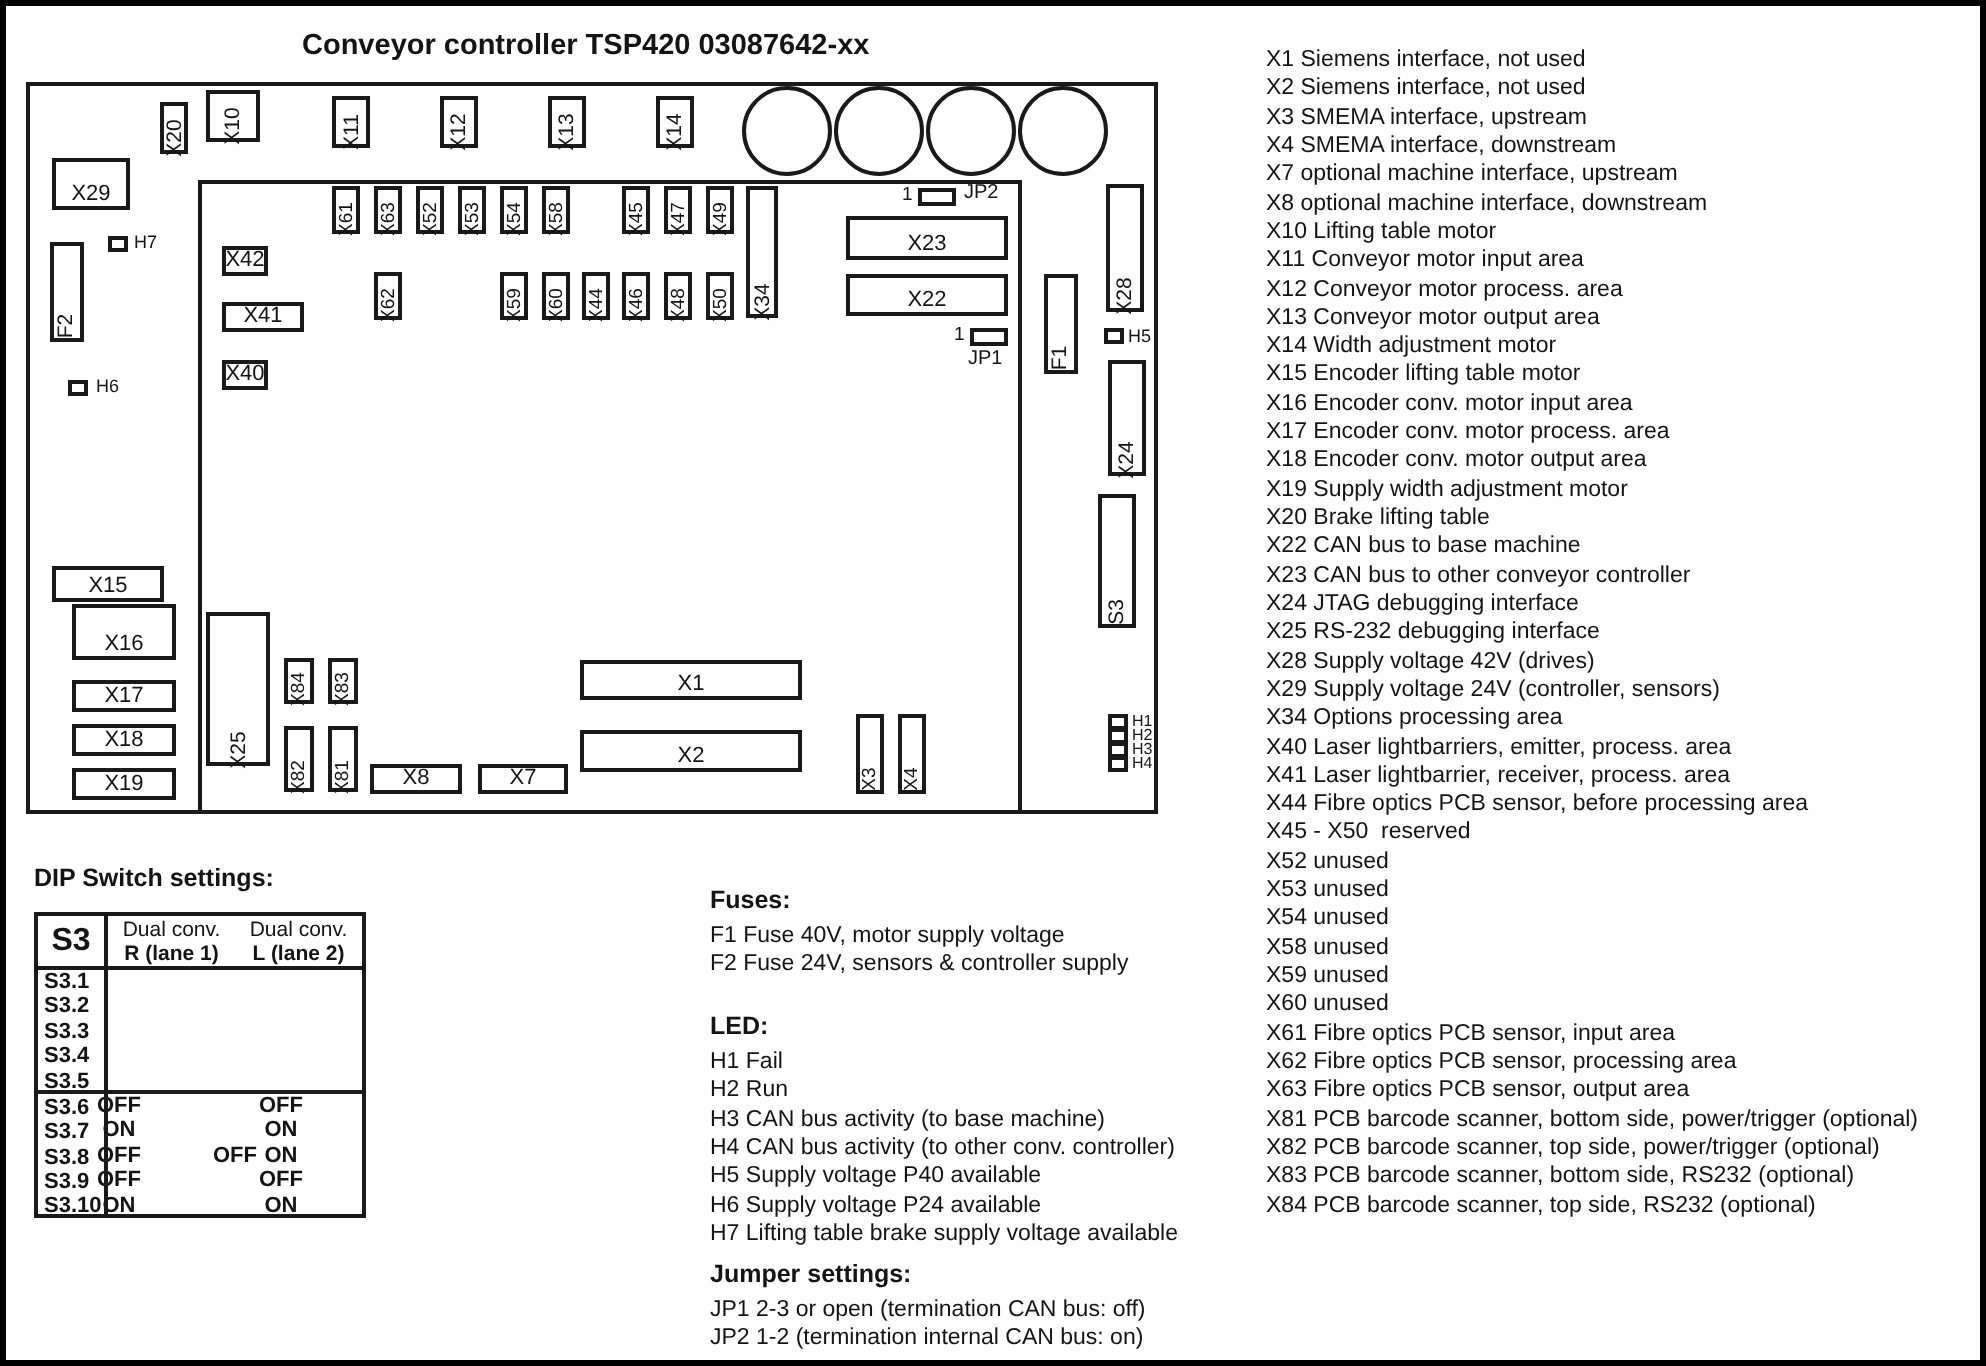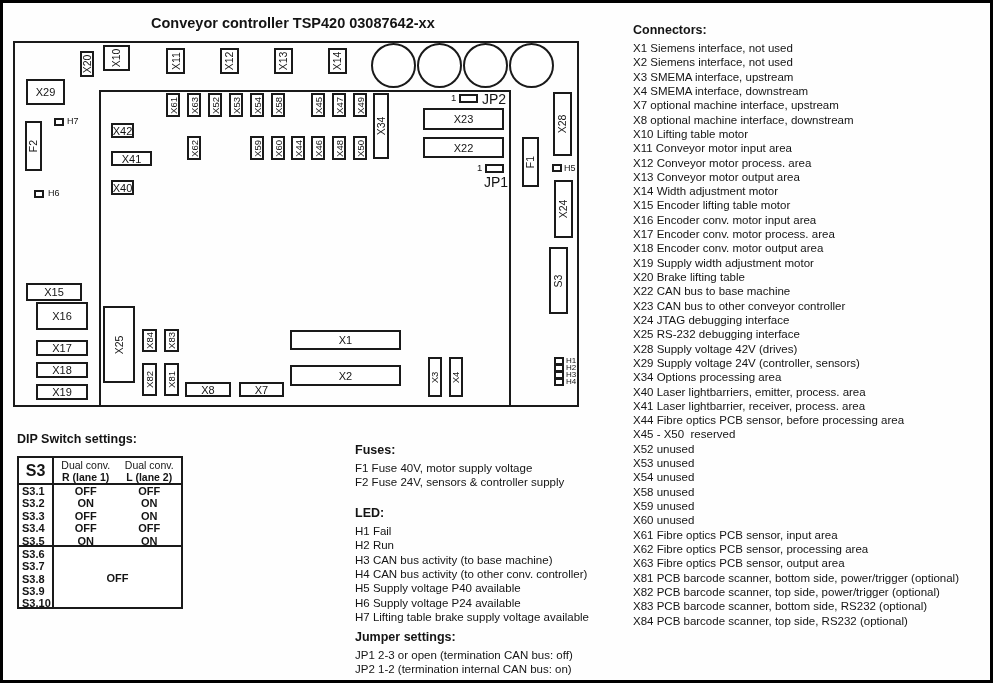--- a/index.html
+++ b/index.html
@@ -5,45 +5,45 @@
   * { margin:0; padding:0; box-sizing:border-box; }
   html,body { background:#d8d8d8; }
   .page {
     position:relative; width:993px; height:683px; background:#fefefe;
     border:3px solid #000; overflow:hidden;
     font-family:"Liberation Sans", sans-serif; color:#141414;
   }
   .board-title { position:absolute; left:148px; top:12px; font-size:14.5px; font-weight:bold; white-space:pre; }
   .board { position:absolute; left:10px; top:38px; width:566px; height:366px; border:2px solid #1a1a1a; }
   .inner { position:absolute; left:96px; top:87px; width:412px; height:317px; border:2px solid #1a1a1a; }
-  .cmp { position:absolute; border:2px solid #1a1a1a; background:#fff; display:flex; align-items:center; justify-content:center; font-size:11px; }
+  .cmp { position:absolute; border:2px solid #1a1a1a; background:#fff; display:flex; align-items:flex-end; justify-content:center; font-size:11px; }
   .cmp.s { font-size:9.5px; }
   .cmp.m { font-size:10.5px; }
   .vt { transform:rotate(-90deg); white-space:nowrap; display:block; }
   .cap { position:absolute; width:45px; height:45px; border:2px solid #1a1a1a; border-radius:50%; background:#fff; }
   .led { position:absolute; border:2px solid #1a1a1a; background:#fff; width:10px; height:8px; }
   .lbl { position:absolute; font-size:9px; white-space:pre; }
   .lbl.t { font-size:8px; }
   .pin { position:absolute; font-size:9.5px; }
   .jrect { position:absolute; border:2px solid #1a1a1a; background:#fff; width:19px; height:9px; }
-  .jlbl { position:absolute; font-size:14px; }
+  .jlbl { position:absolute; font-size:10px; }
   .heading { position:absolute; font-size:12.5px; font-weight:bold; white-space:pre; }
   .txtblock { position:absolute; }
   .block-title { font-size:12.5px; font-weight:bold; margin-bottom:4px; white-space:pre; }
   .txtlist { font-size:11.5px; line-height:14.32px; }
   .txtlist > div { white-space:pre; }
   
   .dip-table { position:absolute; left:14px; top:453px; width:166px; height:153px; border:2px solid #1a1a1a; background:#fff; }
   .dip-row { display:flex; }
   .dip-head { height:27px; border-bottom:2px solid #1a1a1a; }
   .dip-c0 { width:35px; border-right:2px solid #1a1a1a; flex:0 0 auto; }
   .dip-s3 { display:flex; align-items:center; justify-content:center; font-size:16px; font-weight:bold; }
   .dip-hcol { flex:1; text-align:center; font-size:10.5px; line-height:11.5px; padding-top:2px; }
   .dip-hcol .b2 { font-weight:bold; }
-  .dip-body { height:62px; border-bottom:2px solid #1a1a1a; }
+  .dip-body { height:62px; border-bottom:2px solid #1a1a1a;flex-direction:column; }
   .dip-ids { width:35px; border-right:2px solid #1a1a1a; flex:0 0 auto; font-size:11px; font-weight:bold; line-height:12.4px; padding-left:3px; }
   .dip-vals { flex:1; display:flex; flex-direction:column; }
   .dip-vrow { display:flex; height:12.4px; font-size:11px; font-weight:bold; line-height:12.4px; } 
   .dip-cell { flex:1; text-align:center; }
   .dip-merged { display:flex; height:62px; }
   .dip-mids { width:35px; border-right:2px solid #1a1a1a; flex:0 0 auto; font-size:11px; font-weight:bold; padding-left:3px; padding-top:1px; }
   .dip-mids > div { line-height:12.3px; }
   .dip-off { flex:1; display:flex; align-items:center; justify-content:center; font-size:11px; font-weight:bold; }
   .bodyrows { display:flex; }
 </style>
@@ -316,21 +316,20 @@
   </div>
   <div class="txtblock" style="left:352px;top:627px">
     <div class="block-title">Jumper settings:</div>
     <div class="txtlist">
         <div>JP1 2-3 or open (termination CAN bus: off)</div>
         <div>JP2 1-2 (termination internal CAN bus: on)</div>
       </div>
   </div>
 
   <div class="txtblock" style="left:630px;top:20px">
-    <div class="block-title">Connectors:</div>
     <div class="txtlist">
         <div>X1 Siemens interface, not used</div>
         <div>X2 Siemens interface, not used</div>
         <div>X3 SMEMA interface, upstream</div>
         <div>X4 SMEMA interface, downstream</div>
         <div>X7 optional machine interface, upstream</div>
         <div>X8 optional machine interface, downstream</div>
         <div>X10 Lifting table motor</div>
         <div>X11 Conveyor motor input area</div>
         <div>X12 Conveyor motor process. area</div>

